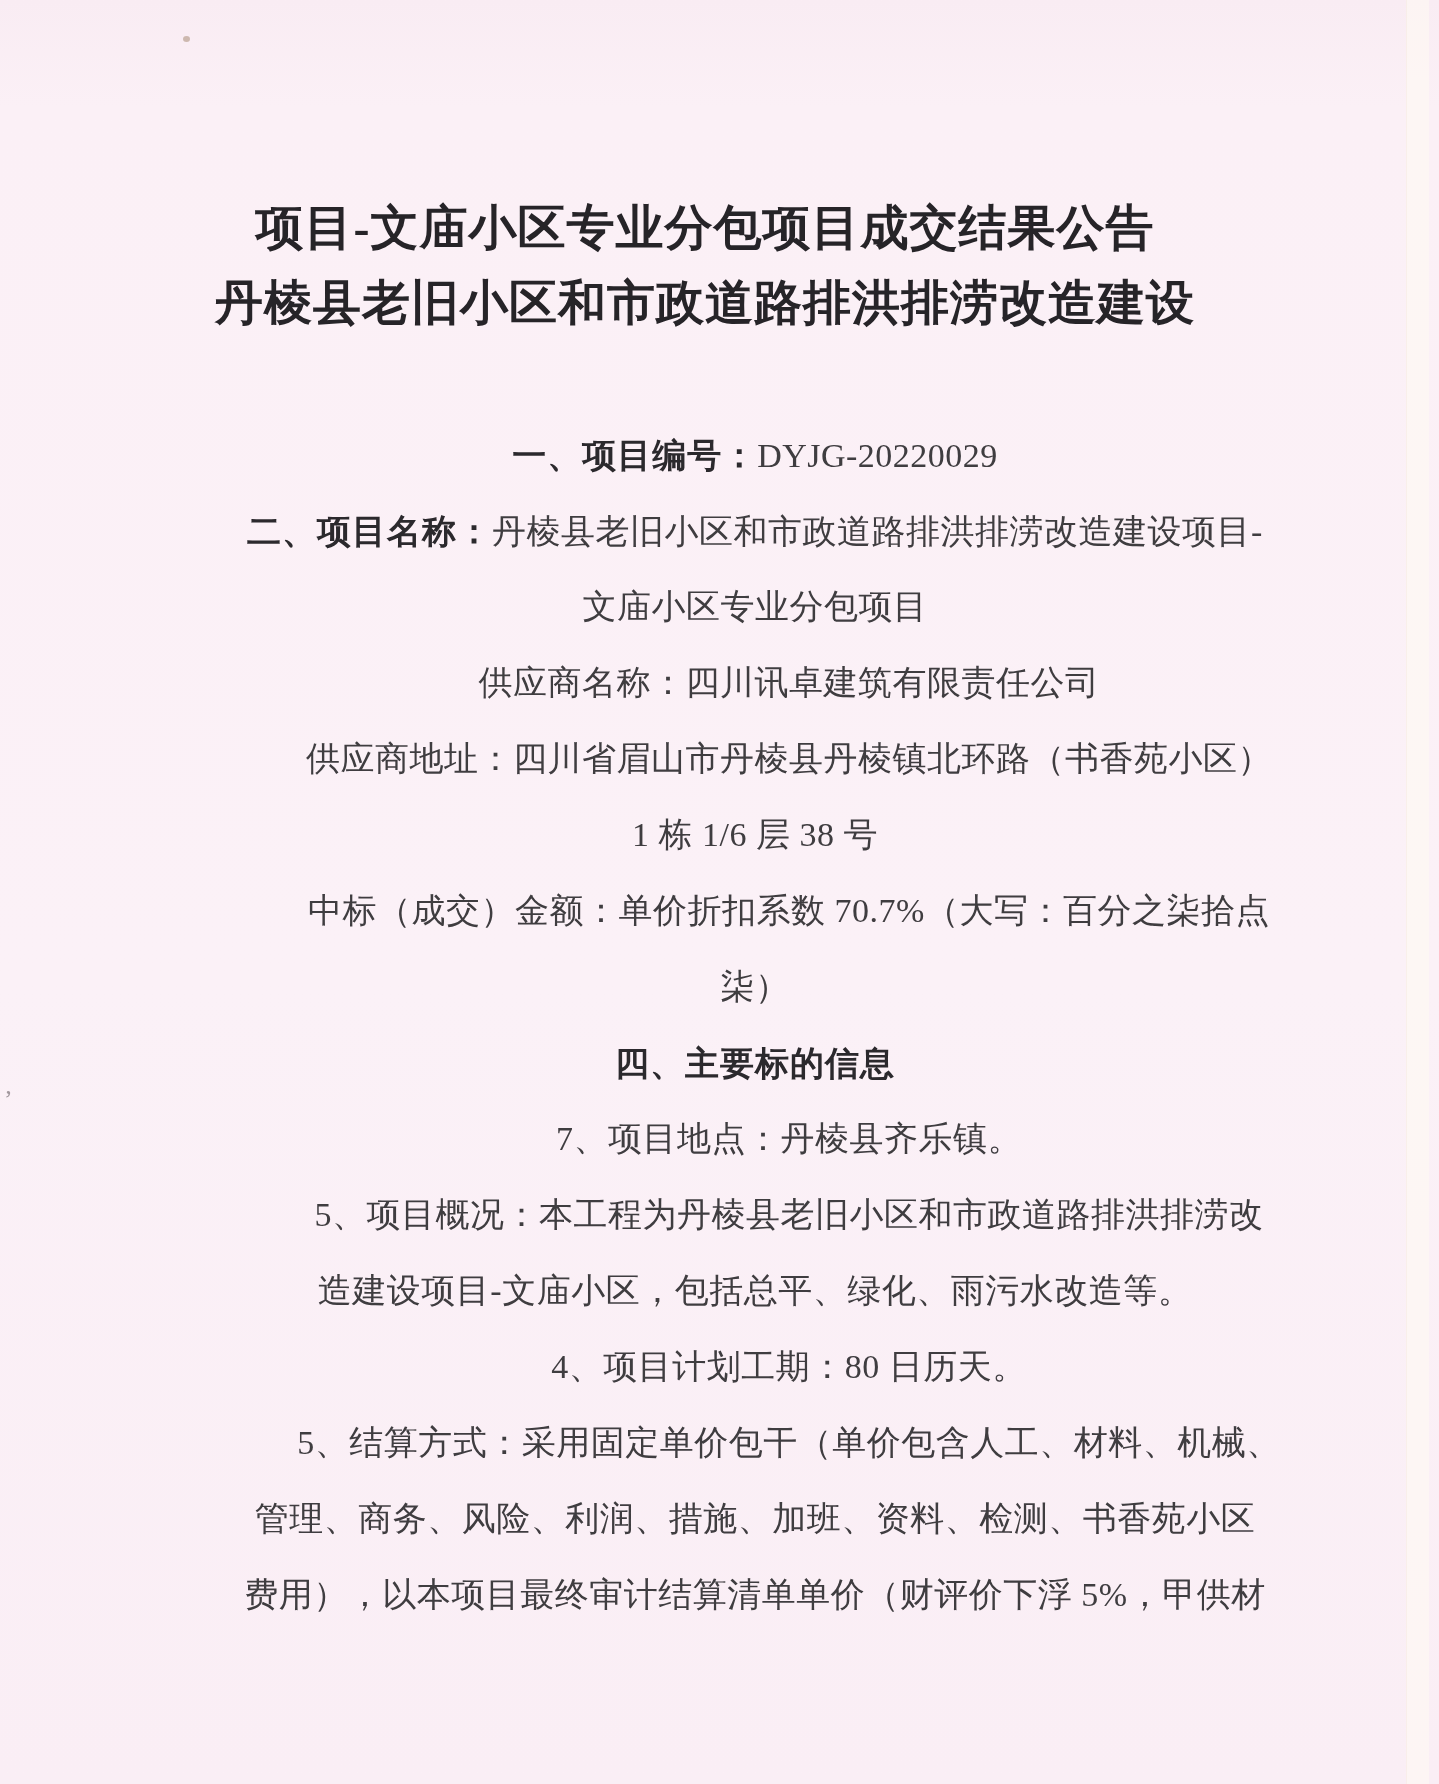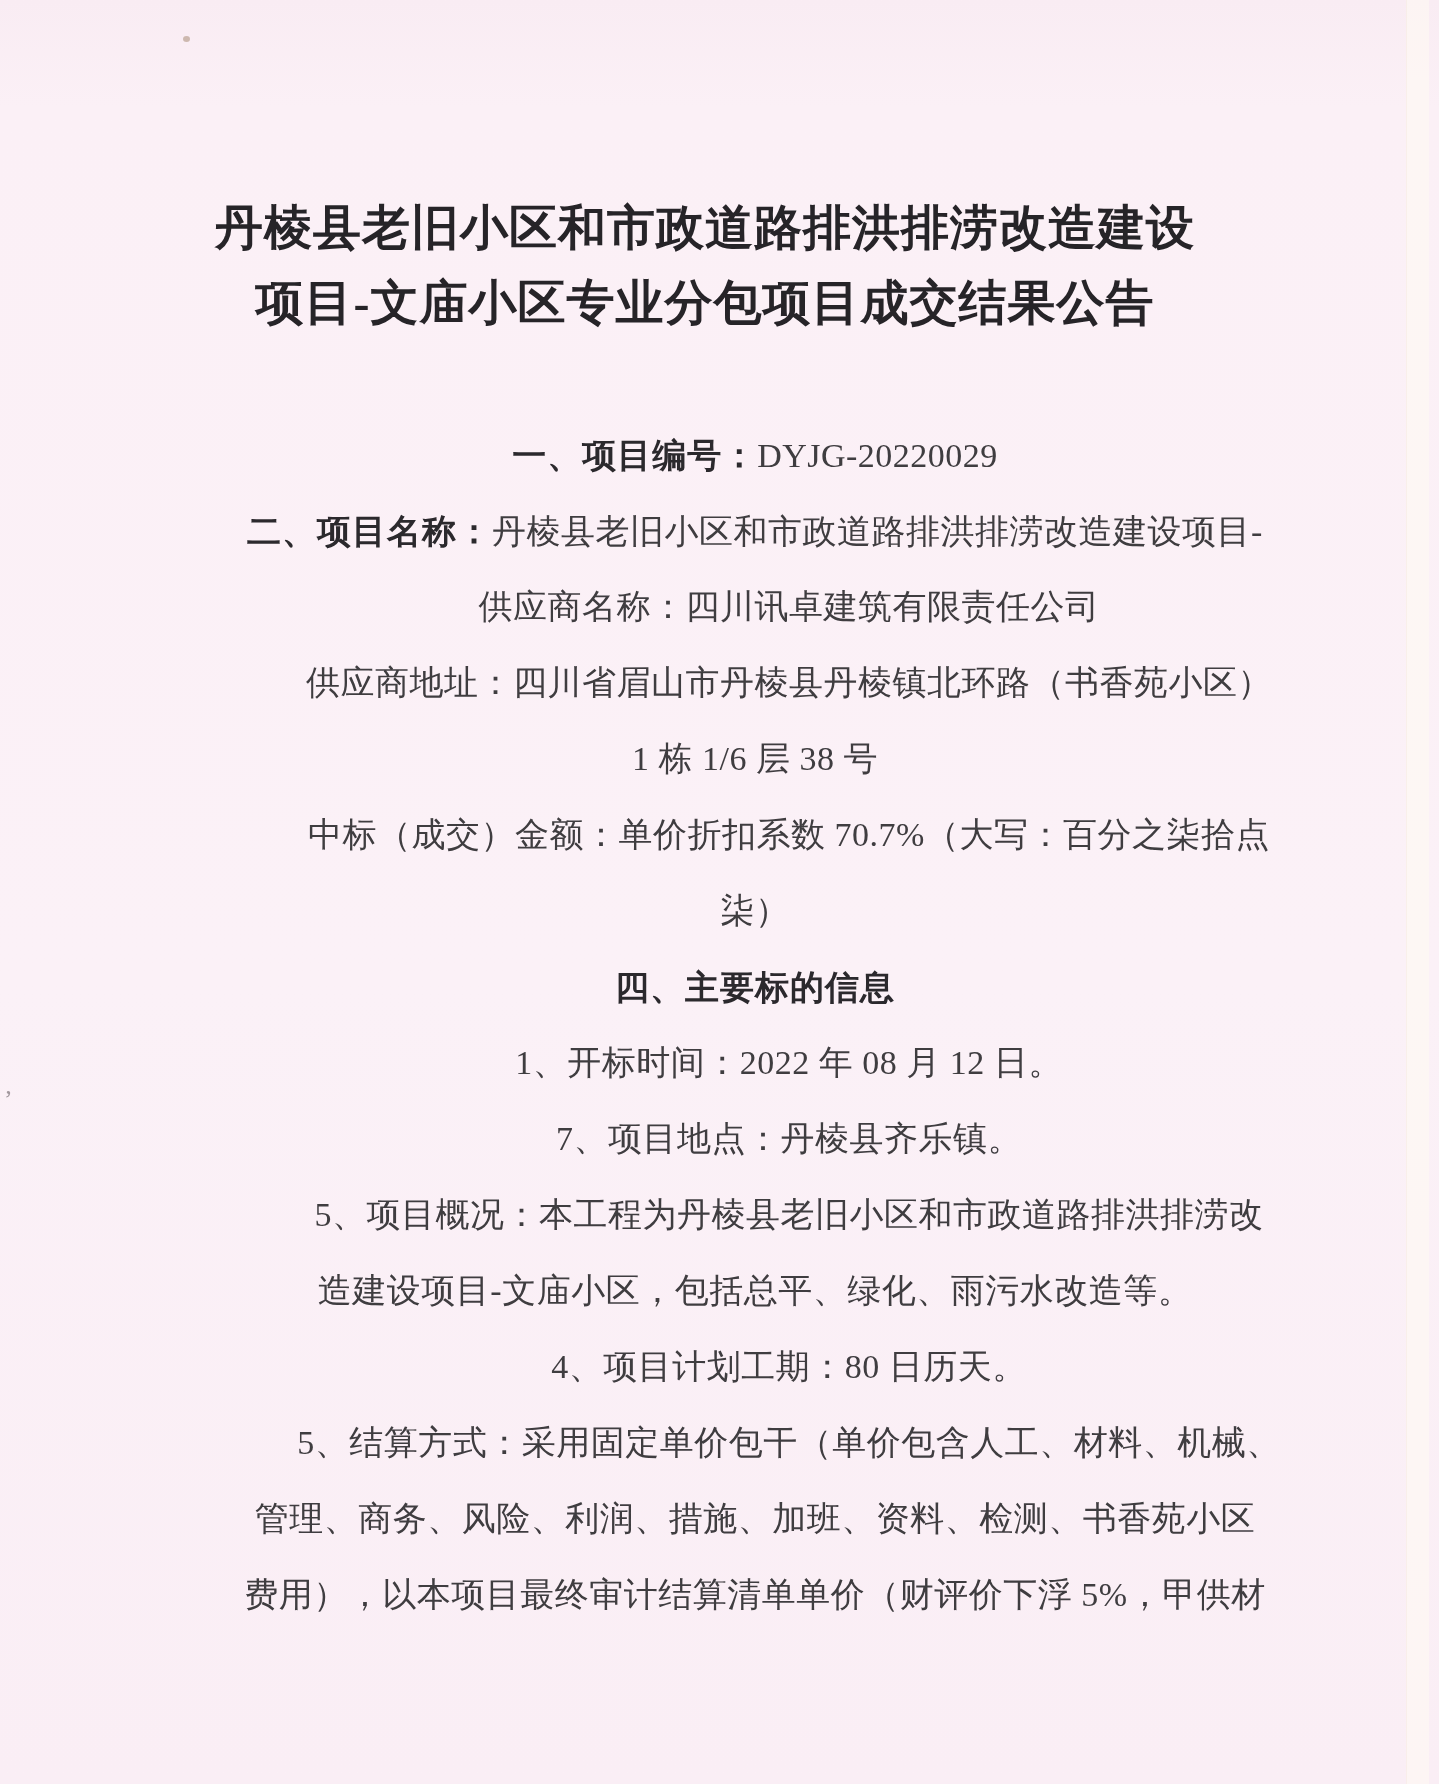--- a/index.html
+++ b/index.html
@@ -90,33 +90,33 @@
 </head>
 <body style="background: rgb(251, 240, 246);">
 
 <div class="scan-bg"></div>
 <div class="scan-edge"></div>
 <div class="speck"></div>
 <div class="edge-mark">’</div>
 
 <div class="page">
   <div class="doc-title" style="color: rgb(38, 36, 40);">
+    <div class="title-line">项目-文庙小区专业分包项目成交结果公告</div>
     <div class="title-line">丹棱县老旧小区和市政道路排洪排涝改造建设</div>
-    <div class="title-line">项目-文庙小区专业分包项目成交结果公告</div>
   </div>
   <div class="doc-body" id="doc-body" style="color: rgb(63, 61, 64); text-align: center;">
       <div class="line"><span class="seg-bold">一、项目编号：</span><span class="seg-normal">DYJG-20220029</span></div>
       <div class="line"><span class="seg-bold">二、项目名称：</span><span class="seg-normal">丹棱县老旧小区和市政道路排洪排涝改造建设项目-</span></div>
+      <div class="line"><span class="seg-normal">文庙小区专业分包项目</span></div>
       <div class="line indent"><span class="seg-normal">供应商名称：四川讯卓建筑有限责任公司</span></div>
       <div class="line indent"><span class="seg-normal">供应商地址：四川省眉山市丹棱县丹棱镇北环路（书香苑小区）</span></div>
       <div class="line"><span class="seg-normal">1 栋 1/6 层 38 号</span></div>
       <div class="line indent"><span class="seg-normal">中标（成交）金额：单价折扣系数 70.7%（大写：百分之柒拾点</span></div>
       <div class="line"><span class="seg-normal">柒）</span></div>
       <div class="line"><span class="seg-bold">四、主要标的信息</span></div>
-      <div class="line indent"><span class="seg-normal">1、开标时间：2022 年 08 月 12 日。</span></div>
       <div class="line indent"><span class="seg-normal">7、项目地点：丹棱县齐乐镇。</span></div>
       <div class="line indent"><span class="seg-normal">5、项目概况：本工程为丹棱县老旧小区和市政道路排洪排涝改</span></div>
       <div class="line"><span class="seg-normal">造建设项目-文庙小区，包括总平、绿化、雨污水改造等。</span></div>
       <div class="line indent"><span class="seg-normal">4、项目计划工期：80 日历天。</span></div>
       <div class="line indent"><span class="seg-normal">5、结算方式：采用固定单价包干（单价包含人工、材料、机械、</span></div>
       <div class="line"><span class="seg-normal">管理、商务、风险、利润、措施、加班、资料、检测、书香苑小区</span></div>
       <div class="line"><span class="seg-normal">费用），以本项目最终审计结算清单单价（财评价下浮 5%，甲供材</span></div>
     </div>
 </div>
 

